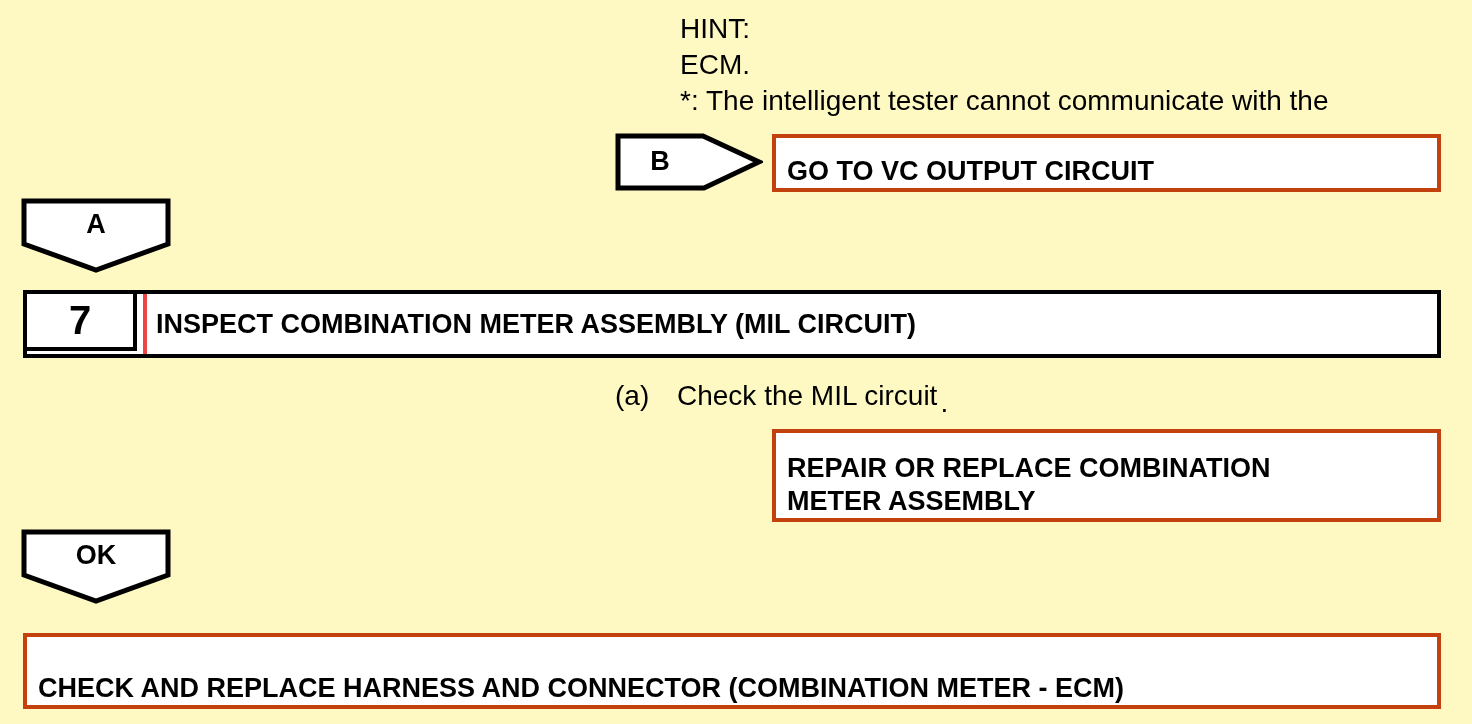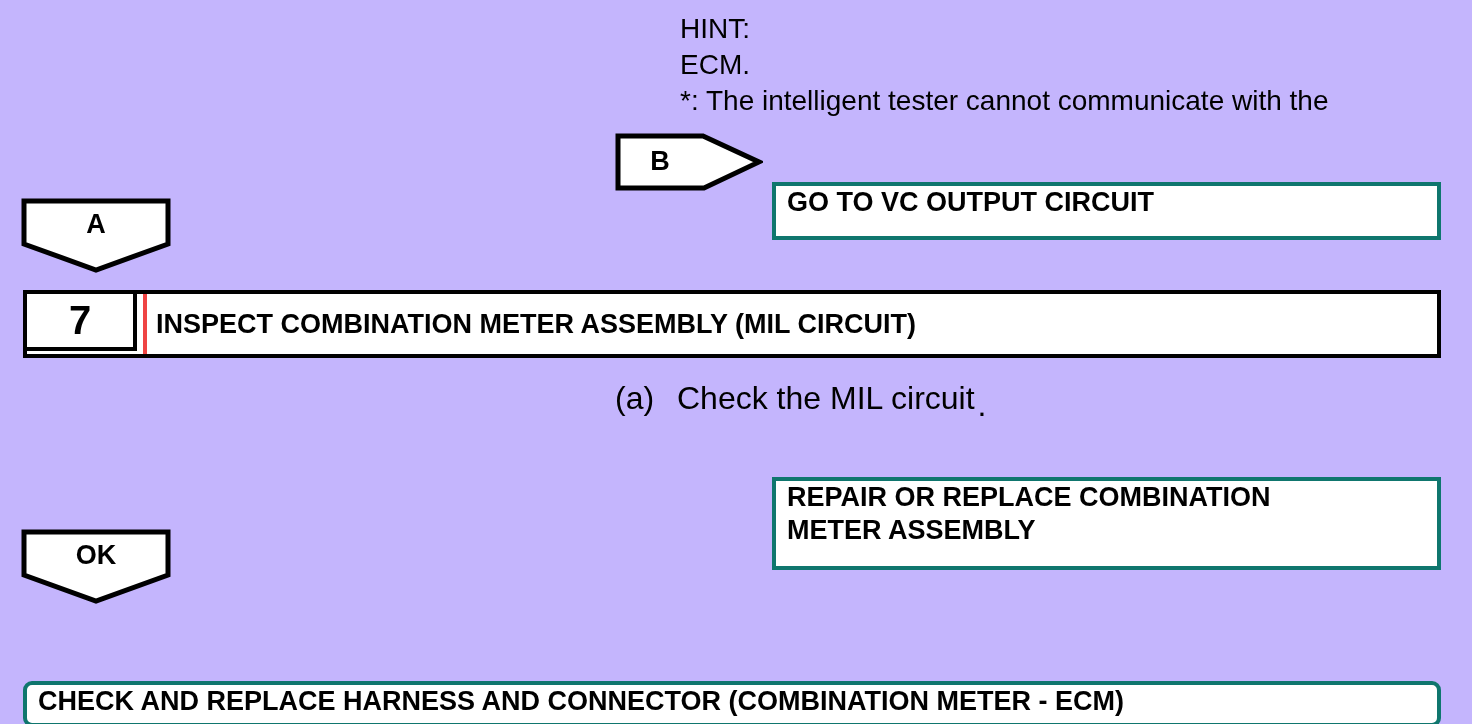--- a/index.html
+++ b/index.html
@@ -4,21 +4,21 @@
 <style>
   html, body {
     margin: 0;
     padding: 0;
     background: #ffffff;
   }
   .canvas {
     position: relative;
     width: 1472px;
     height: 724px;
-    background: #c4b5fd;
+    background: #fef9c3;
     font-family: "Liberation Sans", sans-serif;
     color: #000000;
     overflow: hidden;
   }
   
   .hint {
     position: absolute;
     left: 680px;
     top: 11px;
     font-size: 28px;
@@ -60,31 +60,30 @@
     height: 46px;
     display: flex;
     align-items: center;
     justify-content: center;
     font-size: 27px;
     font-weight: 700;
   }
   
   .action-box {
     position: absolute;
-    border: 4px solid #0f766e;
+    border: 4px solid #c2410c;
     background: #ffffff;
     display: flex;
     flex-direction: column;
-    justify-content: flex-start;
+    justify-content: flex-end;
     padding-left: 11px;
     font-size: 27px;
     font-weight: 700;
     line-height: 33px;
     box-sizing: border-box;
-    margin-top: 48px;
   }
   
   .step-box {
     position: absolute;
     left: 23px;
     top: 290px;
     width: 1418px;
     height: 68px;
     border: 4px solid #000000;
     box-sizing: border-box;
@@ -112,21 +111,21 @@
     align-items: center;
     padding-left: 9px;
     font-size: 27px;
     font-weight: 700;
   }
   
   .substep {
     position: absolute;
     left: 615px;
     top: 380px;
-    font-size: 32px;
+    font-size: 28px;
     font-weight: 400;
     white-space: nowrap;
   }
   .substep .marker {
     display: inline-block;
     width: 62px;
   }
   .low-period {
     display: inline-block;
     transform: translateY(7px);
@@ -179,17 +178,17 @@
     <div>METER ASSEMBLY</div>
   </div>
 
   <div class="pentagon" style="left:21px; top:529px;">
     <svg width="150" height="76" viewBox="0 0 150 76">
       <polygon points="3,3 147,3 147,46 75,72 3,46" fill="#ffffff" stroke="#000000" stroke-width="5" stroke-linejoin="miter"></polygon>
     </svg>
     <div class="pent-label">OK</div>
   </div>
 
-  <div class="action-box" style="left:23px; top:633px; width:1418px; height:46px; border-radius:9px;">
+  <div class="action-box" style="left:23px; top:633px; width:1418px; height:76px; ">
     <div>CHECK AND REPLACE HARNESS AND CONNECTOR (COMBINATION METER - ECM)</div>
   </div>
 
 </div>
 
 </body></html>

